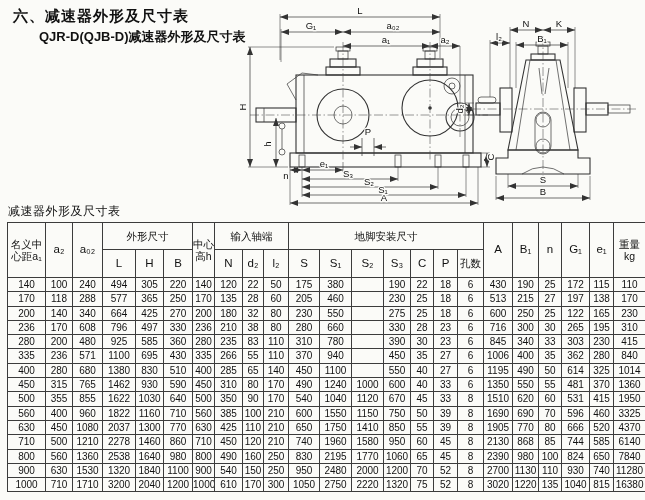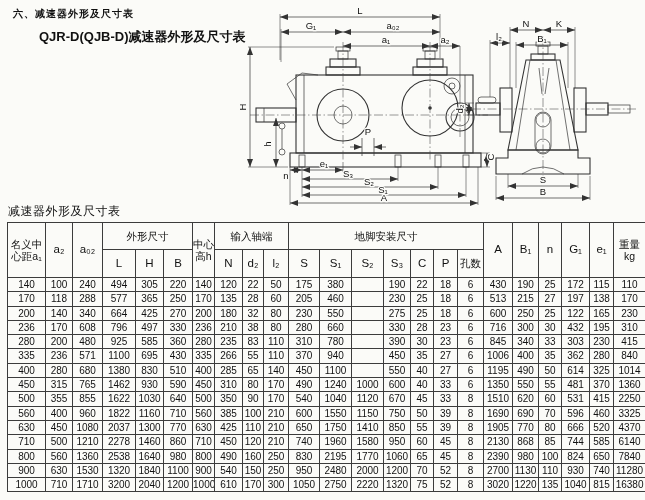--- a/index.html
+++ b/index.html
@@ -1,17 +1,17 @@
 <!DOCTYPE html>
 <html><head>
 <meta charset="utf-8">
 <style>
   html,body{margin:0;padding:0}
   body{width:645px;height:500px;background:#fbfbf8;font-family:"Liberation Sans",sans-serif;color:#111;position:relative;overflow:hidden}
-  .title{position:absolute;left:13px;top:7px;font-size:10px;font-weight:700;letter-spacing:1px}
+  .title{position:absolute;left:13px;top:7px;font-size:15px;font-weight:700;letter-spacing:1px}
   .subtitle{position:absolute;left:39px;top:28px;font-size:13px;font-weight:700}
   .drawing{position:absolute;left:238px;top:2px}
   .tbl-title{position:absolute;left:8px;top:203px;font-size:12px;font-weight:400;letter-spacing:.5px}
   table{position:absolute;left:7px;top:222px;width:637px;border-collapse:collapse;table-layout:fixed}
   th,td{border:1px solid #3c3c3c;text-align:center;vertical-align:middle;padding:0;overflow:hidden}
   th{font-size:10.5px;font-weight:400;line-height:1.18}
   th.lt{font-size:11.5px}
   td{font-size:10px;height:13.3px;line-height:13.3px;white-space:nowrap}
   thead tr.gr th{height:26px}
   thead tr.sr th{height:27px}
@@ -357,21 +357,21 @@
         <td>280</td>
         <td>660</td>
         <td></td>
         <td>330</td>
         <td>28</td>
         <td>23</td>
         <td>6</td>
         <td>716</td>
         <td>300</td>
         <td>30</td>
-        <td>432</td>
+        <td>265</td>
         <td>195</td>
         <td>310</td>
       </tr>
       <tr>
         <td>280</td>
         <td>200</td>
         <td>480</td>
         <td>925</td>
         <td>585</td>
         <td>360</td>
@@ -484,21 +484,21 @@
         <td>1120</td>
         <td>670</td>
         <td>45</td>
         <td>33</td>
         <td>8</td>
         <td>1510</td>
         <td>620</td>
         <td>60</td>
         <td>531</td>
         <td>415</td>
-        <td>2250</td>
+        <td>1950</td>
       </tr>
       <tr>
         <td>560</td>
         <td>400</td>
         <td>960</td>
         <td>1822</td>
         <td>1160</td>
         <td>710</td>
         <td>560</td>
         <td>385</td>

